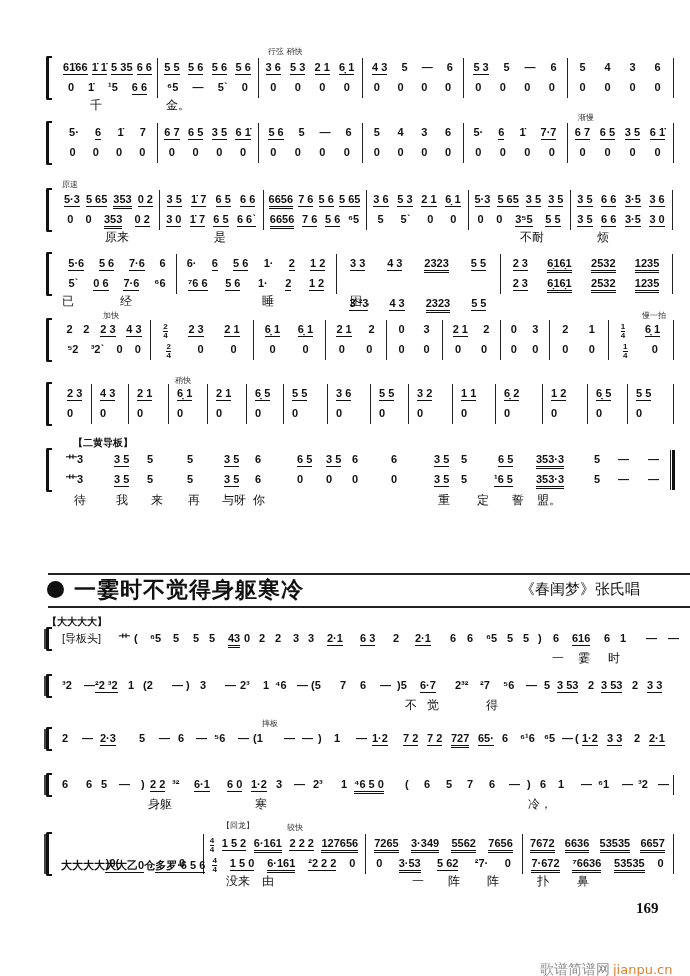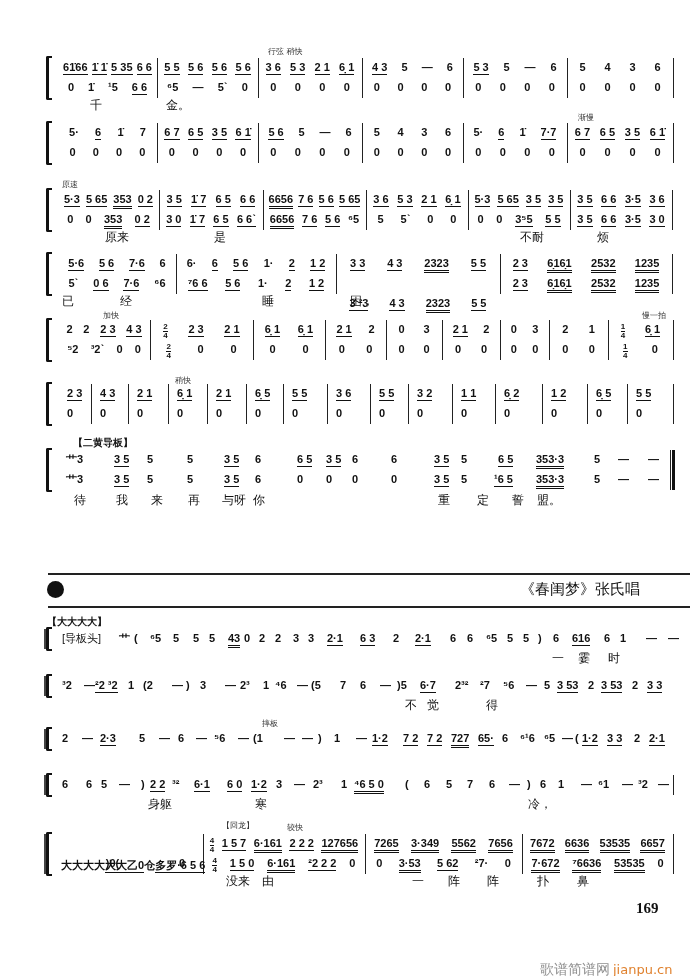--- a/index.html
+++ b/index.html
@@ -32,20 +32,21 @@
   .wm .en { color: #e0822f; font-size: 13px; margin-left: 3px; }
 </style>
 </head>
 <body>
 
 <div id="score">
   <span class="label" style="left:73px;top:437px;">【二黄导板】</span>
 
   <div class="title-line" style="top:573px;"></div>
   <div class="bullet"></div>
+  <span class="title">一霎时不觉得身躯寒冷</span>
   <span class="source">《春闺梦》张氏唱</span>
   <div class="title-line" style="top:606px;"></div>
 
   <span class="label" style="left:47px;top:616px;">【大大大大】</span>
 
   <span class="pagenum">169</span>
 
   <div class="wm">
     <span class="cn">歌谱简谱网</span><span class="en">jianpu.cn</span>
   </div>
@@ -762,21 +763,21 @@
       <div class="meas" style="left: 61px; width: 139px; top: 0px; margin-top: 22px;">
         <span class="tok">大大大大</span>
         <span class="tok u">大大</span>
         <span class="tok u">乙0</span>
         <span class="tok">仓</span>
         <span class="tok u">多罗·</span>
         <span class="tok u">6 5 6</span>
       </div>
       <div class="meas" style="left: 206px; width: 156px; top: 0px;">
         <span class="tok ts"><span>4</span><span>4</span></span>
-        <span class="tok u">1 5 7</span>
+        <span class="tok u">1 5 2</span>
         <span class="tok uu">6·161</span>
         <span class="tok u">2 2 2</span>
         <span class="tok uu">127656</span>
       </div>
       <div class="meas" style="left: 368px; width: 151px; top: 0px;">
         <span class="tok uu">7265</span>
         <span class="tok uu">3·349</span>
         <span class="tok uu">5562</span>
         <span class="tok uu">7656</span>
       </div>

